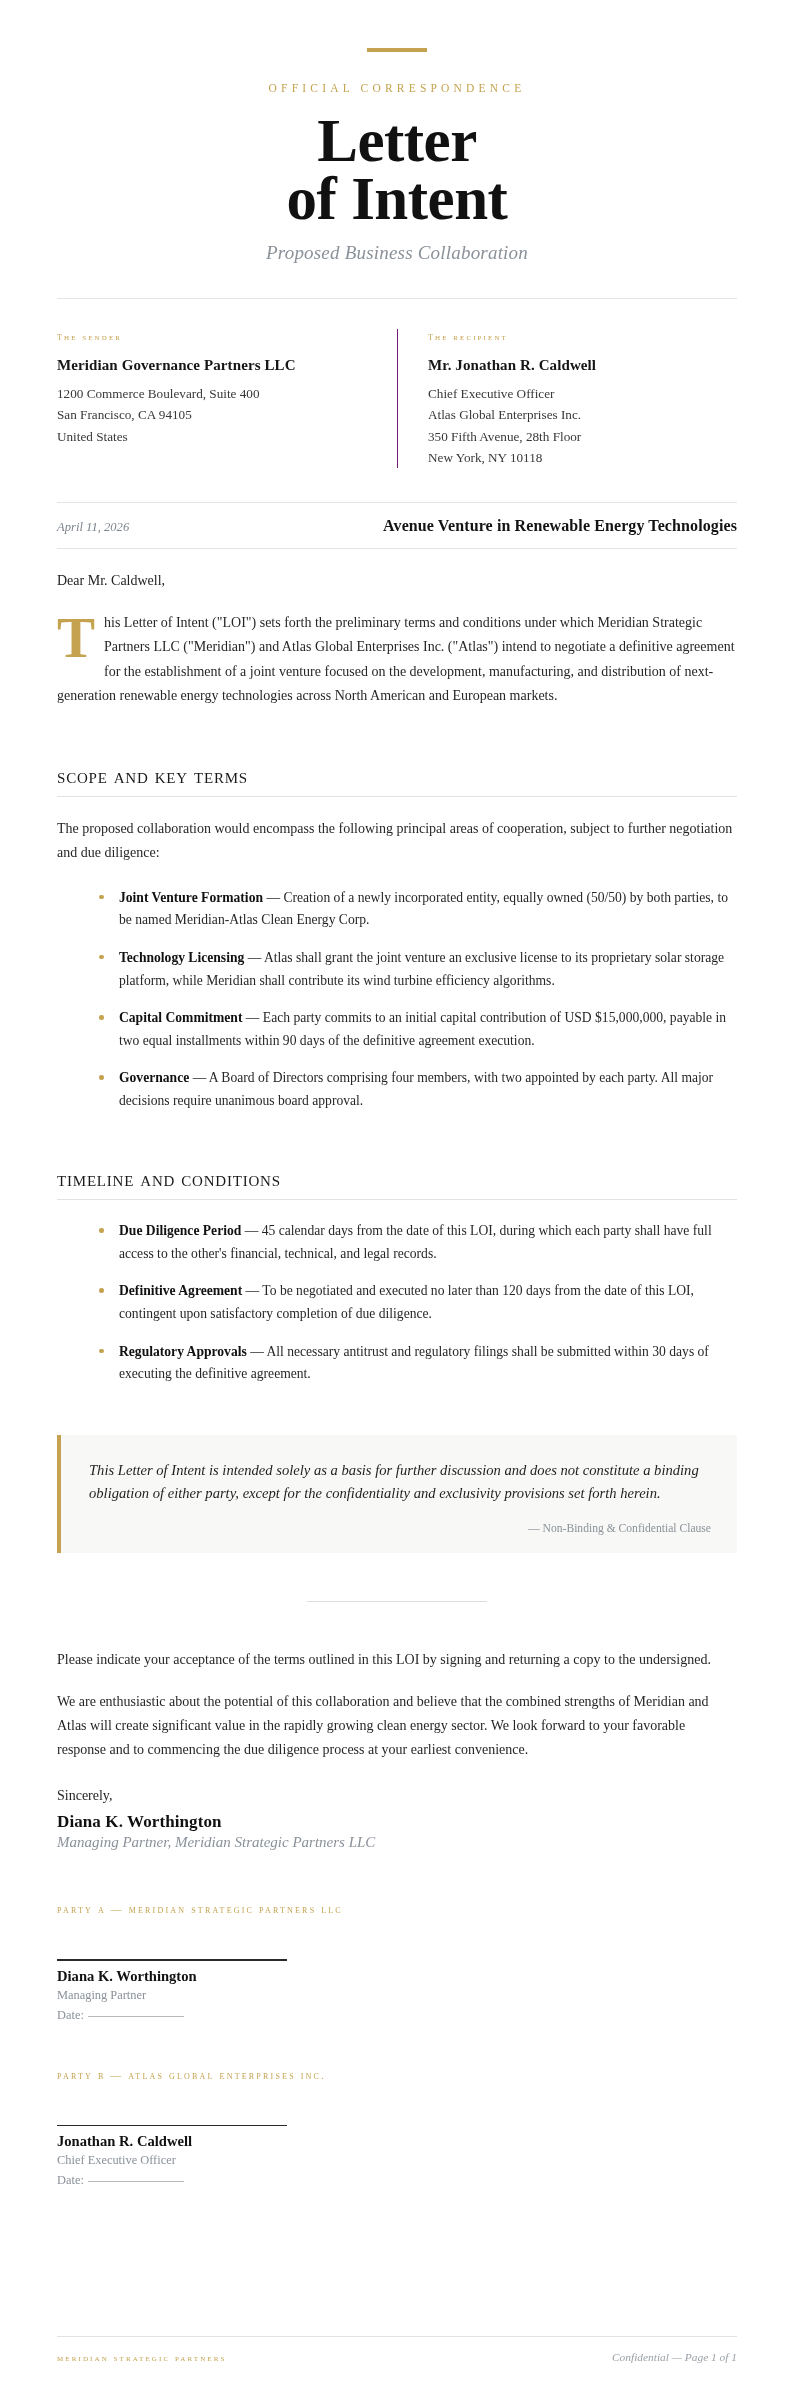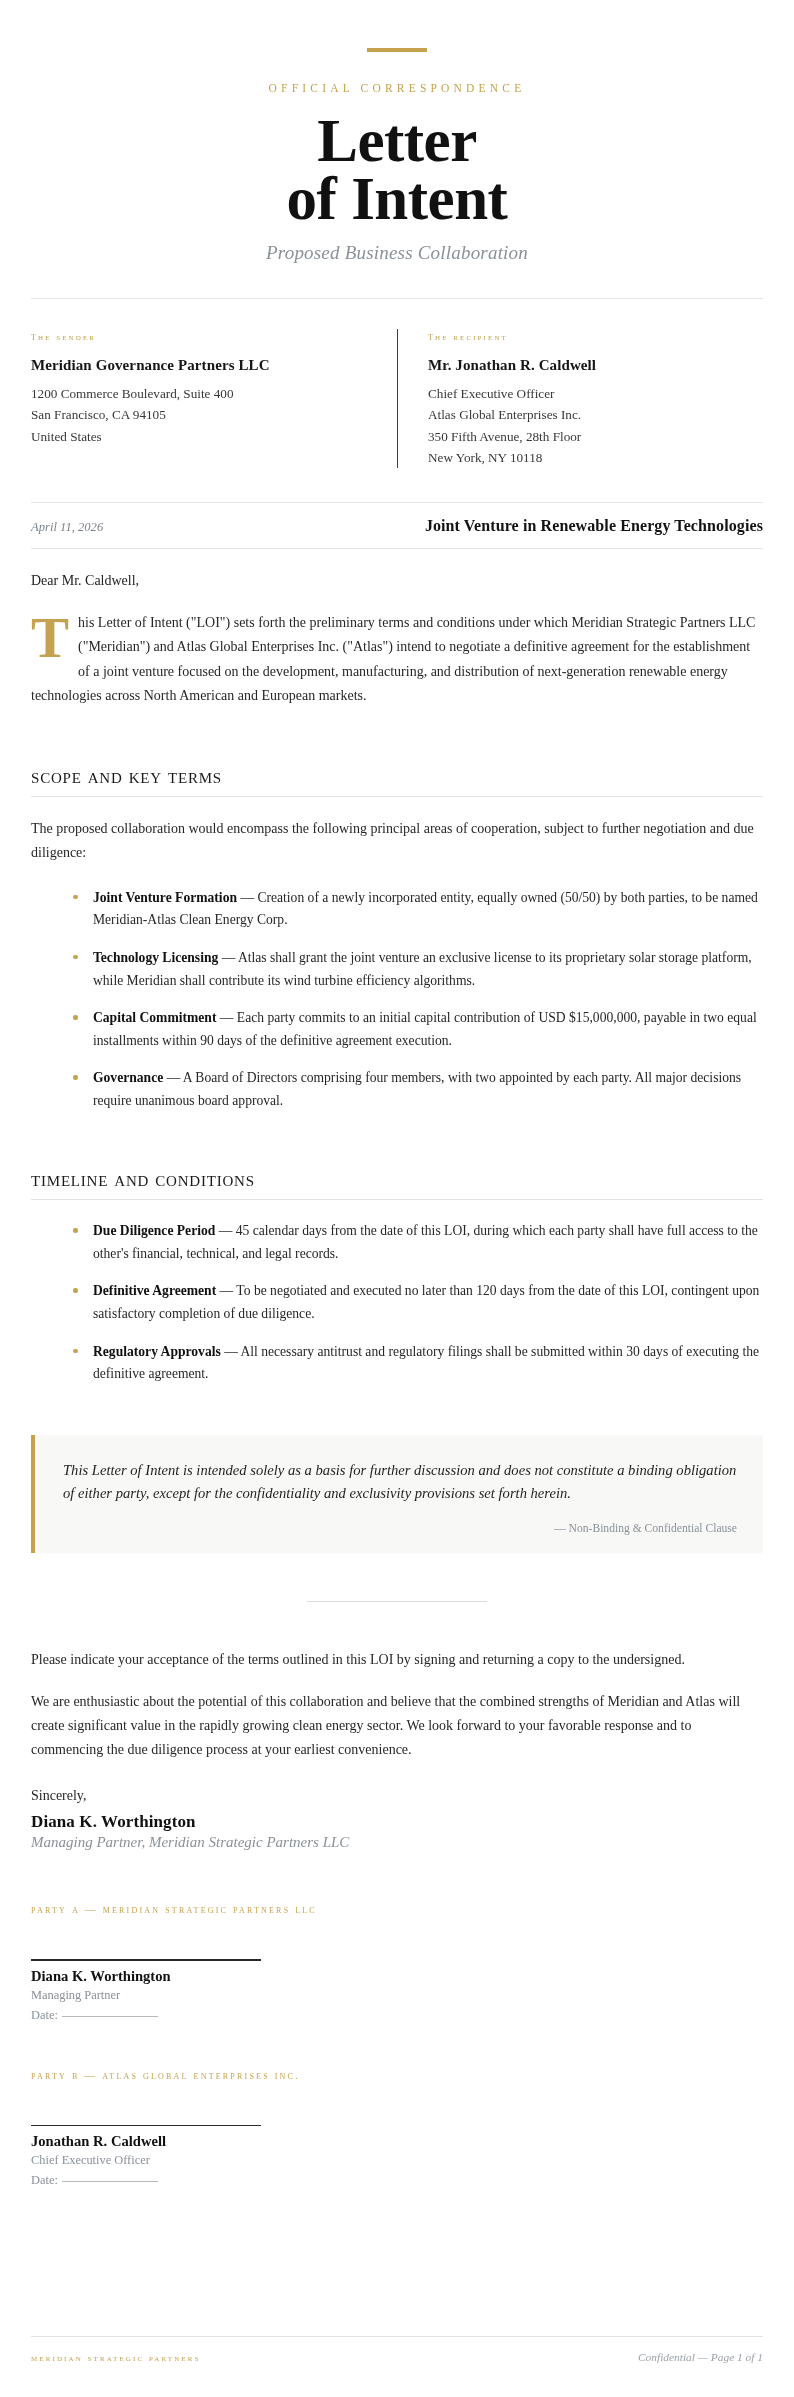--- a/index.html
+++ b/index.html
@@ -12,21 +12,21 @@
     width: 794px;
     min-height: 2397px;
     font-family: "Liberation Serif", "DejaVu Serif", serif;
     color: #1a1a1a;
     -webkit-font-smoothing: antialiased;
   }
   .page {
     width: 794px;
     min-height: 2397px;
     background: #ffffff;
-    padding: 0 31px;
+    padding: 0 57px;
     position: relative;
     display: flex;
     flex-direction: column;
   }
 
   
   .masthead {
     text-align: center;
     padding-top: 48px;
   }
@@ -340,21 +340,21 @@
       <div class="party-line">Atlas Global Enterprises Inc.</div>
       <div class="party-line">350 Fifth Avenue, 28th Floor</div>
       <div class="party-line">New York, NY 10118</div>
     </div>
   </section>
 
   <div class="rule-mid"></div>
 
   <section class="meta-row">
     <div class="meta-date">April 11, 2026</div>
-    <div class="meta-subject">Joint Venture in Renewable Energy Technologies</div>
+    <div class="meta-subject">Avenue Venture in Renewable Energy Technologies</div>
   </section>
   <div class="rule-thin" style="margin-top:0"></div>
 
   <section class="body-area">
     <div class="salutation">Dear Mr. Caldwell,</div>
     <p class="body-text lede">This Letter of Intent ("LOI") sets forth the preliminary terms and conditions under which Meridian Strategic Partners LLC ("Meridian") and Atlas Global Enterprises Inc. ("Atlas") intend to negotiate a definitive agreement for the establishment of a joint venture focused on the development, manufacturing, and distribution of next-generation renewable energy technologies across North American and European markets.</p>
   </section>
 
   <section class="section">
     <h2 class="section-heading">Scope and Key Terms</h2>

